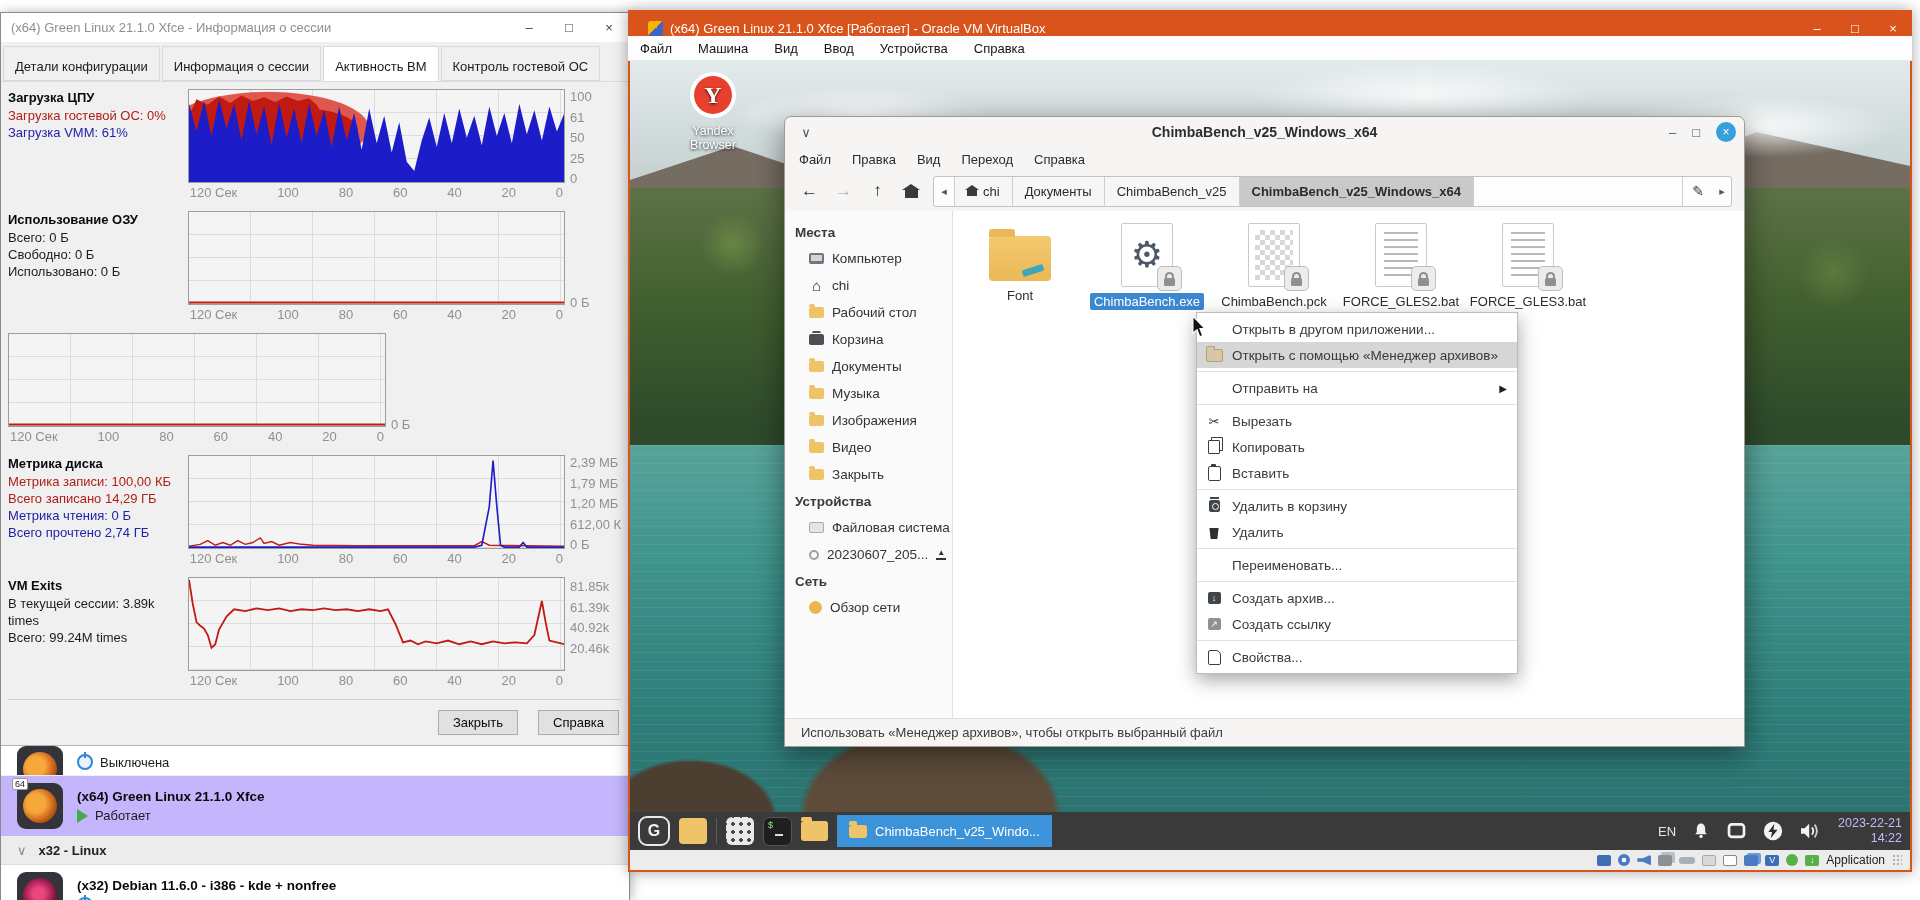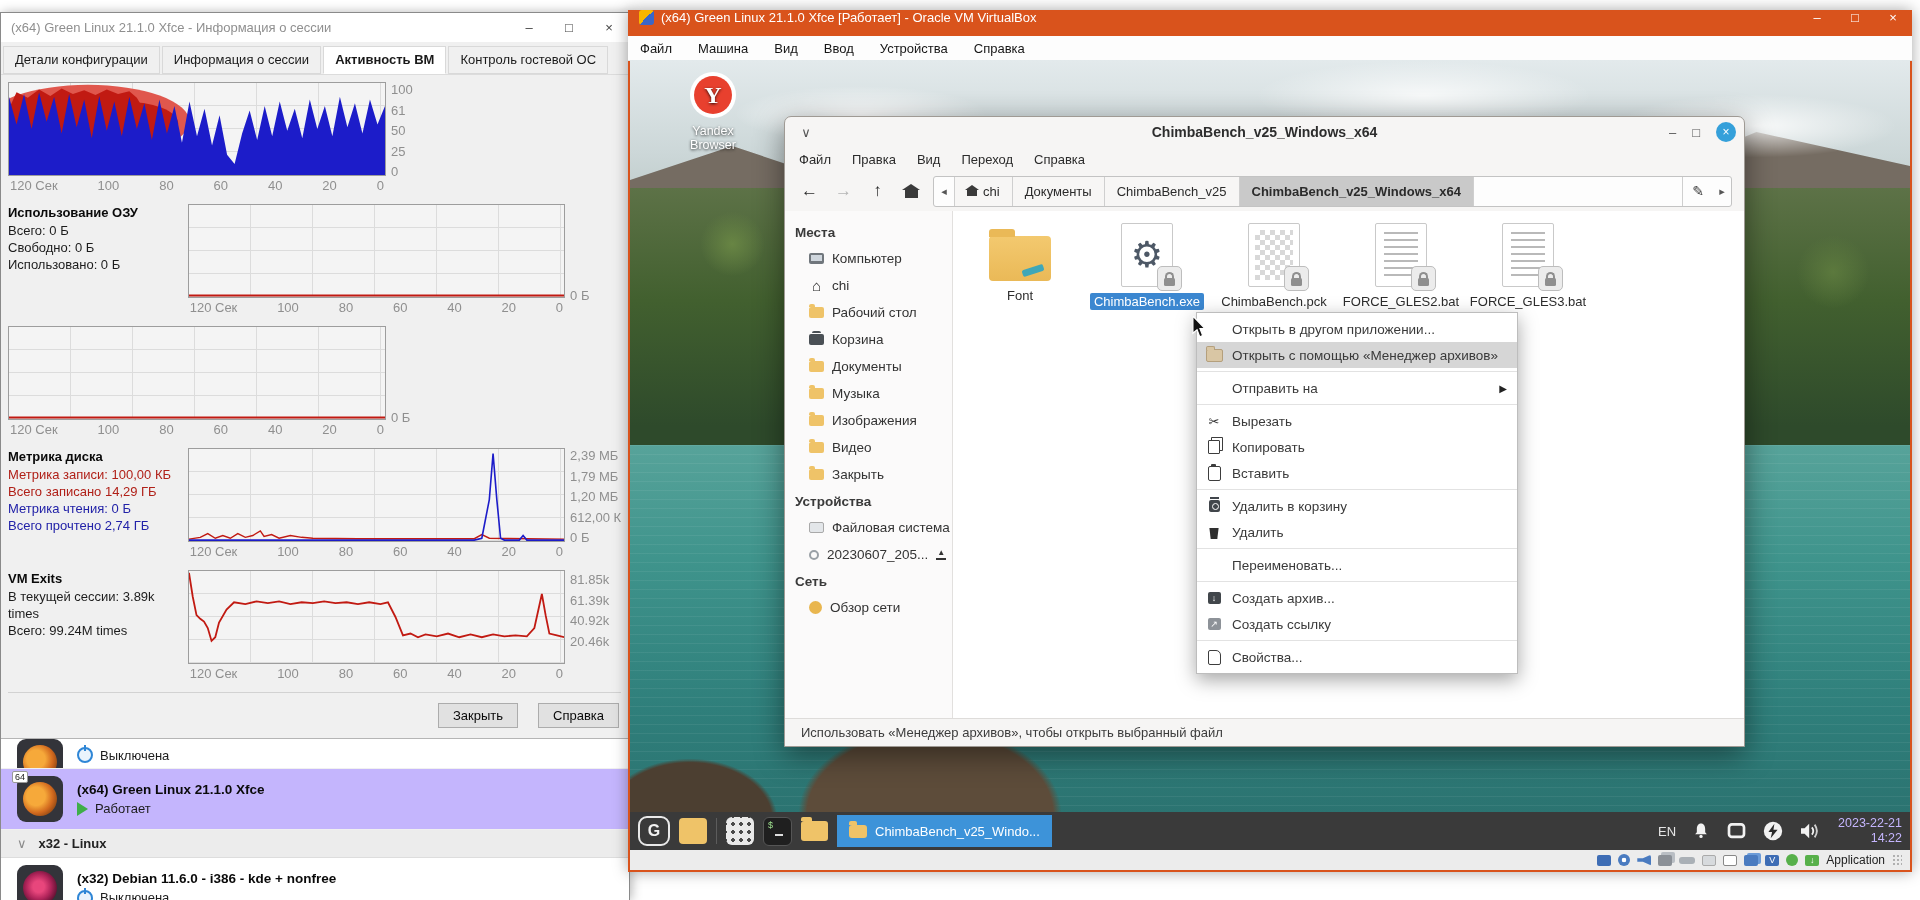--- a/index.html
+++ b/index.html
@@ -6,22 +6,22 @@
   .screen{position:relative;width:1920px;height:900px;background:#fff;overflow:hidden;
           font-family:"Liberation Sans",sans-serif;color:#111}
   
   .lw{position:absolute;left:0;top:12px;width:630px;height:888px;background:#f0f0f0;
       border:1px solid #8a8a8a;border-bottom:none;box-shadow:2px 0 10px rgba(0,0,0,.28);box-sizing:border-box}
   .lw-title{height:29px;background:#fff;display:flex;align-items:center;padding-left:10px;
             color:#8f8f8f;font-size:13px}
   .lw-ctrls{margin-left:auto;display:flex;color:#444}
   .lw-ctrls span{width:40px;height:29px;line-height:29px;text-align:center;font-size:13px}
   .lw-tabs{display:flex;background:#f0f0f0;padding:4px 0 0 2px;border-bottom:1px solid #dcdcdc}
-  .tab{font-size:13px;color:#1a1a1a;padding:5px 11px 6px;border:1px solid #d9d9d9;margin-right:2px;background:#f0f0f0}
-  .tab.active{background:#fff;border-bottom-color:#fff;font-weight:bold}
+  .tab{font-size:13px;color:#1a1a1a;padding:12px 11px 6px;border:1px solid #d9d9d9;margin-right:2px;background:#f0f0f0}
+  .tab.active{background:#fff;border-bottom-color:#fff;font-weight:normal}
   .lw-body{padding:7px 0 0 7px}
   .sec{display:flex;margin-bottom:11px}
   .sec-info{width:180px;font-size:13px;line-height:1.3;padding-top:1px}
   .sec-title{font-weight:bold;font-size:13px;color:#0a0a0a;margin-bottom:1px}
   .ln-red{color:#b02018}.ln-blue{color:#2222a8}.ln-black{color:#1c1c1c}
   .gcol{width:378px}
   .graph{position:relative;height:94px;background:#f4f4f4;border:1px solid #9d9d9d;box-sizing:border-box;
     background-image:repeating-linear-gradient(to right,transparent 0 61px,#dcdcdc 61px 62px),
                      repeating-linear-gradient(to bottom,transparent 0 22px,#dcdcdc 22px 23px)}
   .graph svg{position:absolute;inset:0;width:100%;height:100%}
@@ -49,21 +49,21 @@
   .pw{width:12px;height:12px;border:2px solid #2f86d6;border-radius:50%;position:relative;flex:none;background:#eaf3fc}
   .pw::before{content:'';position:absolute;top:-4px;left:50%;margin-left:-1px;width:2px;height:6px;background:#2f86d6}
   .runarr{width:0;height:0;border-left:11px solid #3fae49;border-top:7px solid transparent;
           border-bottom:7px solid transparent;flex:none}
   .vmgroup{display:flex;align-items:center;gap:12px;background:#ececec;height:27px;padding-left:16px;
            font-weight:bold;font-size:13px;color:#222;border-bottom:1px solid #ddd}
   .vmgroup .chev{color:#8a8a8a;font-weight:normal}
   
   .vmw{position:absolute;left:628px;top:10px;width:1284px;height:862px;background:#d9531c;
        box-shadow:0 0 14px rgba(0,0,0,.35)}
-  .vmw-title{height:26px;display:flex;align-items:flex-start;color:#fff;font-size:13px;padding-left:11px;gap:7px}
+  .vmw-title{height:26px;display:flex;align-items:flex-end;color:#fff;font-size:13px;padding-left:20px;gap:7px}
   .vmw-vicon{width:15px;height:15px;border-radius:3px;flex:none;
              background:linear-gradient(135deg,#f8b500 0 50%,#3a66c8 50% 100%)}
   .vmw-ctrls{margin-left:auto;display:flex}
   .vmw-ctrls span{width:38px;text-align:center;color:#fff;font-size:13px}
   .vmw-menubar{height:24px;background:#fdfdfd;display:flex;align-items:center;padding-left:12px;gap:26px;
                font-size:13px;color:#161616;border-bottom:1px solid #e3e3e3}
   .guest{position:absolute;left:2px;right:2px;top:50px;bottom:22px;overflow:hidden;background:#3f8d85}
   
   .wp{position:absolute;pointer-events:none}
   .wp-sky{left:0;right:0;top:0;height:170px;background:linear-gradient(#e3eaec,#ccd7d8 55%,#b7c5c2);}
@@ -252,20 +252,25 @@
     </div>
     <div class="lw-tabs" id="lw-tabs">
         <div class="tab">Детали конфигурации</div>
         <div class="tab">Информация о сессии</div>
         <div class="tab active">Активность ВМ</div>
         <div class="tab">Контроль гостевой ОС</div>
       </div>
     <div class="lw-body">
       <div id="sections">
           <div class="sec">
+            <div class="sec-info">
+              <div class="sec-title">Загрузка ЦПУ</div>
+              <div class="ln-red">Загрузка гостевой ОС: 0%</div>
+              <div class="ln-blue">Загрузка VMM: 61%</div>
+            </div>
             <div class="gcol">
               <div class="graph">
                 <svg viewBox="0 0 100 100" preserveAspectRatio="none">
                   <ellipse cx="21" cy="42" rx="27" ry="40" fill="#e0574d"></ellipse>
                   <ellipse cx="30" cy="44" rx="15" ry="24" fill="#c11a12"></ellipse>
                   <polygon points="0,28 2,10 5,16 8,7 11,14 14,6 17,12 20,8 23,13 26,7 29,12 32,9 34,16 36,30 36,100 0,100" fill="#c11a12"></polygon>
                   <polygon points="0,15 2,45 4,12 6,50 8,10 10,42 12,15 14,55 16,12 18,48 20,18 22,60 24,14 26,52 28,20 30,58 32,15 34,50 36,22 38,62 40,18 42,55 44,25 46,65 48,20 50,58 52,28 54,68 56,35 58,78 60,88 62,55 64,30 66,62 68,25 70,58 72,20 74,52 76,28 78,60 80,18 82,50 84,25 86,58 88,15 90,48 92,22 94,55 96,18 98,45 100,25 100,100 0,100" fill="#1c1cc9"></polygon>
                 </svg>
               </div>
               <div class="xaxis">

